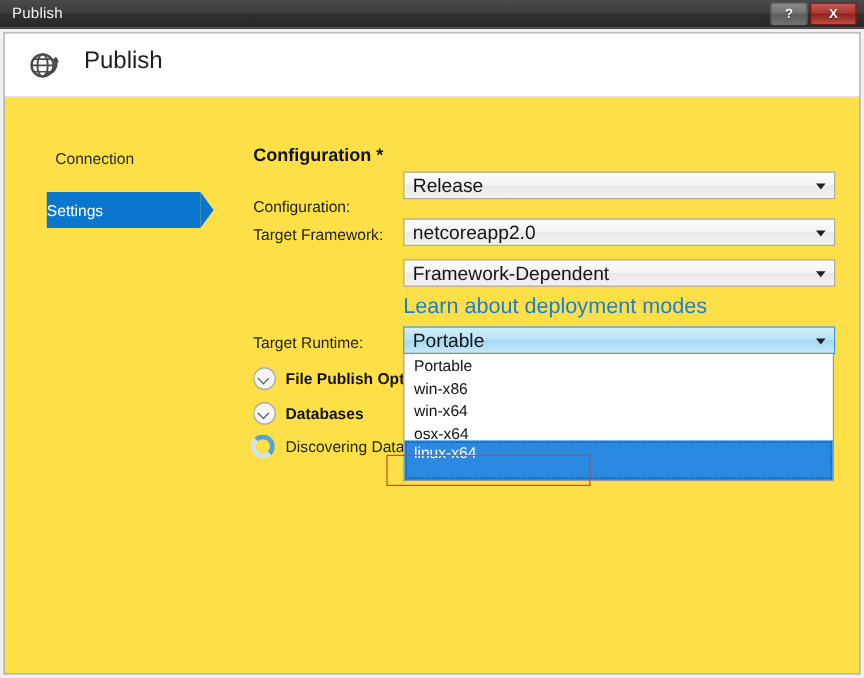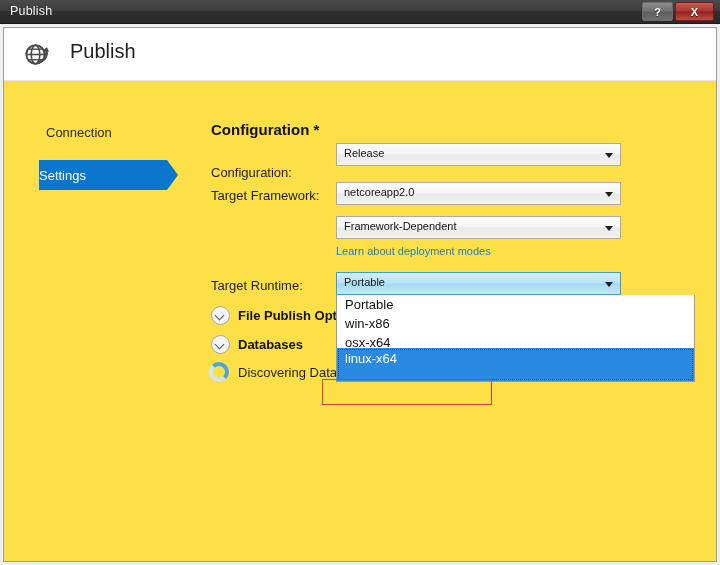--- a/index.html
+++ b/index.html
@@ -87,39 +87,39 @@
   .main{position:absolute;left:175px;top:0;right:0;bottom:0;}
   .profile-title{
     position:absolute;left:32px;top:40px;
     font-size:15px;font-weight:bold;color:#111;
   }
   .row-label{
     position:absolute;left:32px;
     font-size:13px;color:#1f1f1f;white-space:nowrap;
   }
   .combo{
-    position:absolute;left:157px;width:285px;height:23px;
+    position:absolute;left:157px;width:360px;height:23px;
     box-sizing:border-box;
     border:1px solid #aaaaaa;
     background:linear-gradient(to bottom,#fdfdfd 0%,#f4f4f4 48%,#e9e9e9 52%,#f2f2f2 100%);
-    font-size:11px;color:#141414;
+    font-size:16px;color:#141414;
   }
   .combo .val{position:absolute;left:7px;top:3px;}
   .combo .arrow{
     position:absolute;right:7px;top:9px;width:0;height:0;
     border-left:4px solid transparent;border-right:4px solid transparent;
     border-top:5px solid #1f1f1f;
   }
   .combo.open{
     border:1px solid #3f9fd1;
     background:linear-gradient(to bottom,#d4eefb 0%,#b6e2f7 48%,#a3d9f3 52%,#c5e8fa 100%);
   }
   .link{
     position:absolute;left:157px;
-    font-size:11px;color:#1a7fd4;cursor:pointer;
+    font-size:18px;color:#1a7fd4;cursor:pointer;
   }
   
   .section{
     position:absolute;left:32px;display:flex;align-items:center;
   }
   .chev{
     width:17px;height:17px;border-radius:50%;
     border:1px solid #a8a8a8;background:#f4f4f4;
     display:inline-block;position:relative;margin-right:8px;flex:none;
   }
@@ -238,20 +238,21 @@
         </div>
 
         <div class="spinner-row" style="top:281px;">
           <span class="spinner"></span>
           <span class="spinner-text">Discovering Databases...</span>
         </div>
 
         <div class="dropdown" style="top:214px;">
           <div class="dd-item">Portable</div>
           <div class="dd-item">win-x86</div>
+          <div class="dd-item">win-x64</div>
           <div class="dd-item">osx-x64</div>
           <div class="dd-item sel" style="margin-top:-4px;height:33px;line-height:21px;">linux-x64</div>
         </div>
 
         <div class="annot" style="left:143px;top:298px;width:168px;height:24px;"></div>
 
       </div>
 
     </div>
   </div>

